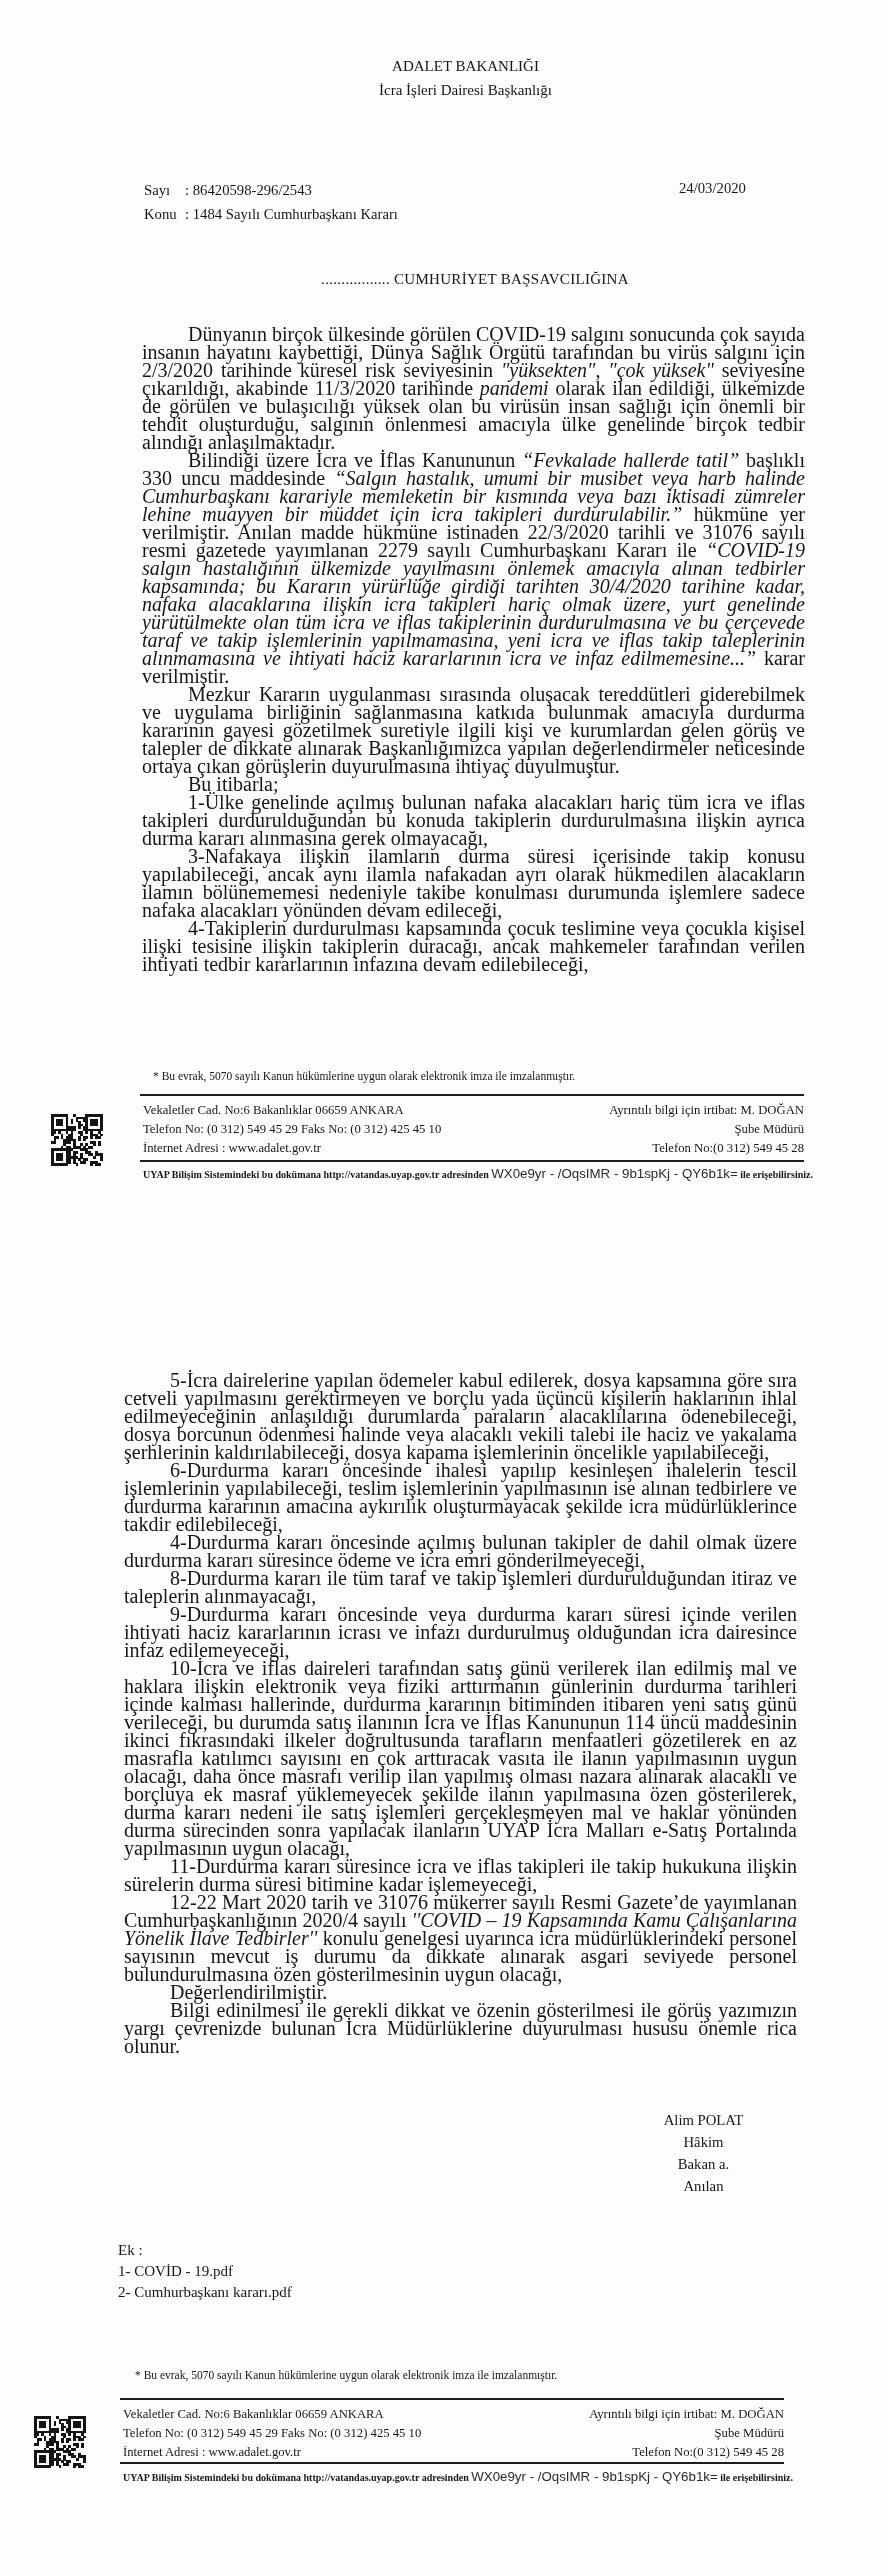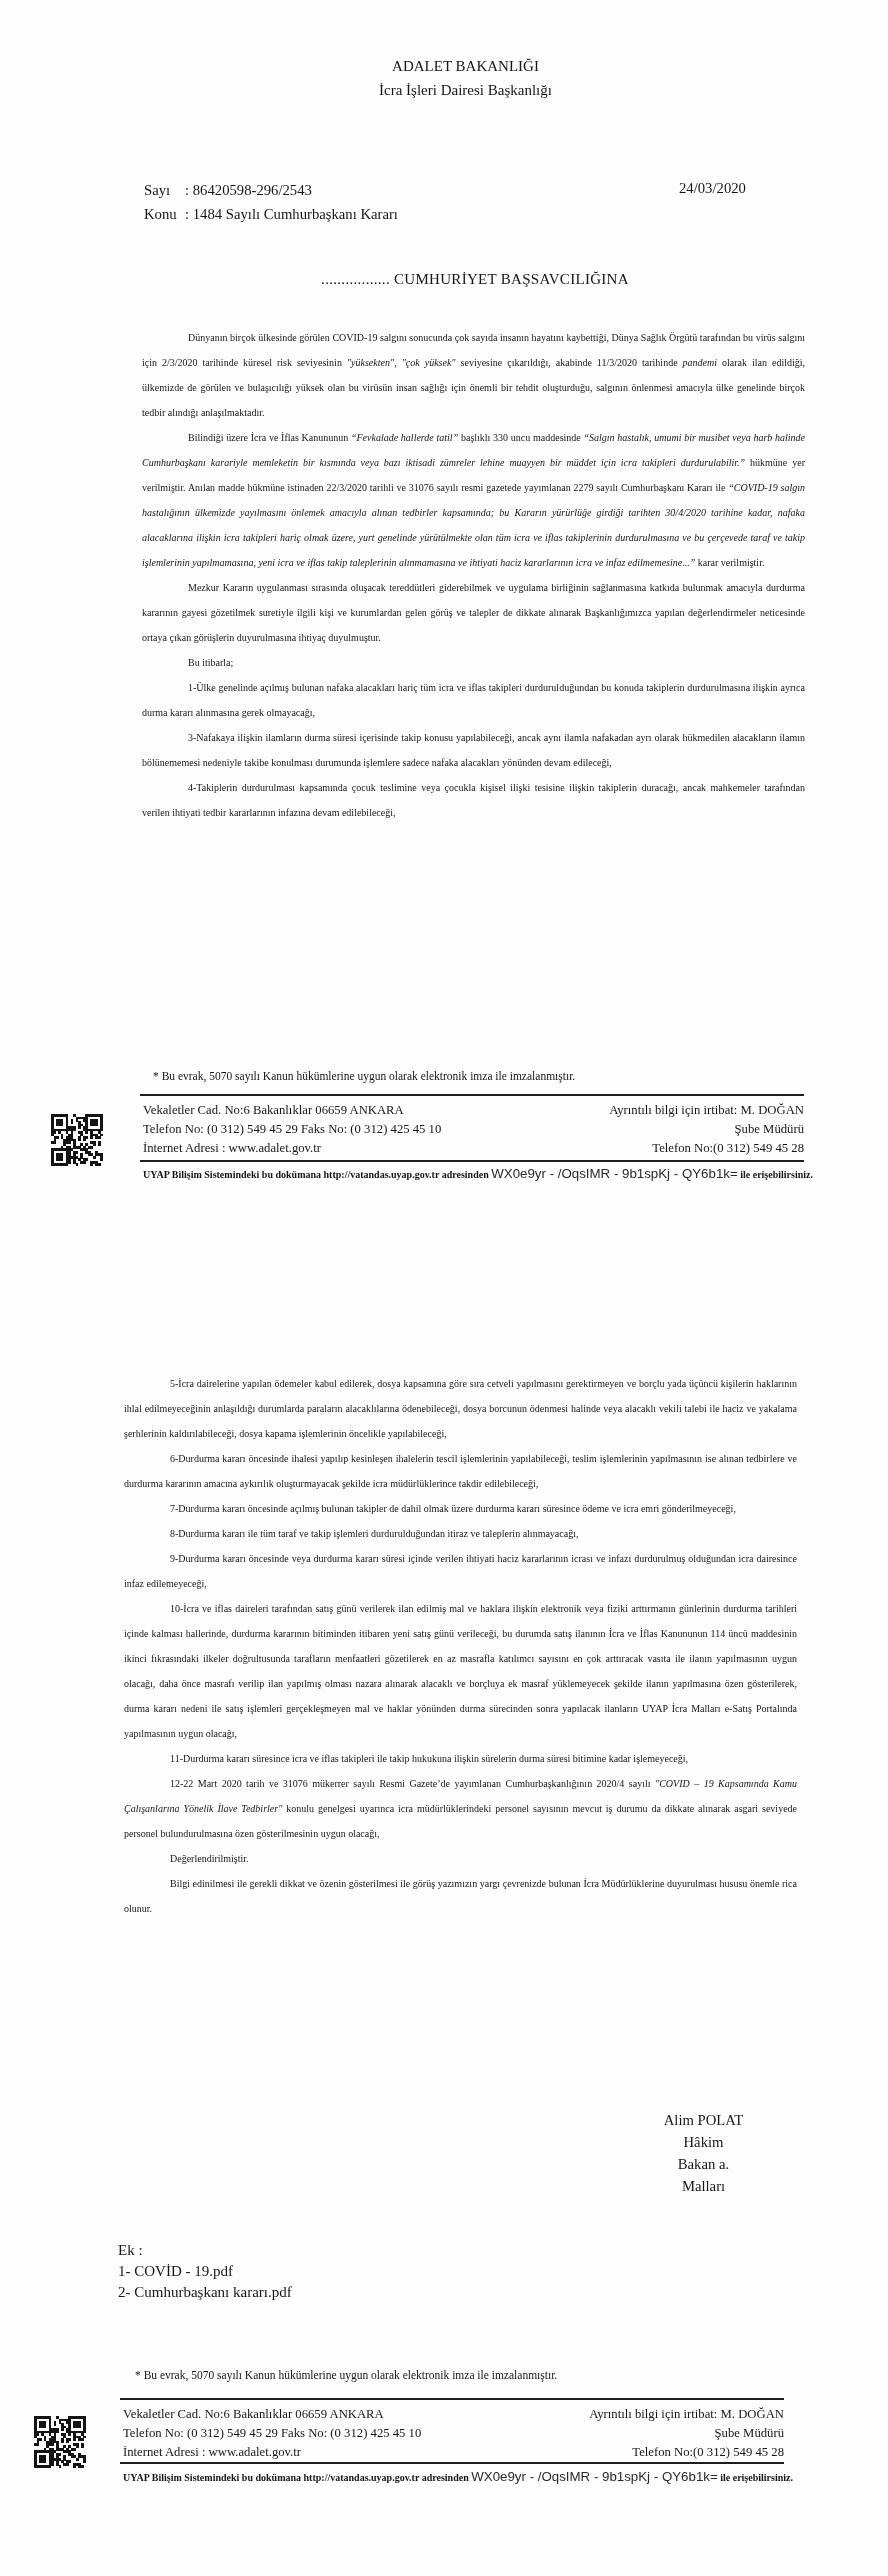--- a/index.html
+++ b/index.html
@@ -5,21 +5,21 @@
   html,body{margin:0;padding:0;}
   body{background:#fdfdfd;font-family:"Liberation Serif", serif;color:#161616;}
   #doc{position:relative;width:888px;height:2576px;background:#fdfdfd;overflow:hidden;}
   .header-block{position:absolute;top:54px;left:0;width:888px;text-align:center;padding-left:43px;box-sizing:border-box;font-size:15px;line-height:24px;}
   .meta-block{position:absolute;top:178px;left:144px;font-size:14.7px;line-height:24px;}
   .meta-row{white-space:nowrap;}
   .meta-label{display:inline-block;width:41px;}
   .doc-date{position:absolute;top:180px;left:679px;font-size:14.7px;}
   .addressee{position:absolute;top:271px;left:0;width:888px;text-align:center;padding-left:62px;box-sizing:border-box;font-size:15px;letter-spacing:0.3px;}
 
-  .body-block{position:absolute;font-size:10px;line-height:25px;text-align:justify;}
+  .body-block{position:absolute;font-size:20px;line-height:18px;text-align:justify;}
   #p1-body{top:325px;left:142px;width:663px;}
   #p2-body{top:1371px;left:124px;width:673px;}
   .body-para{margin:0;text-indent:46px;}
   .it{font-style:italic;}
 
   .footnote{position:absolute;font-size:11.5px;}
   .fn1{top:1070px;left:153px;}
   .fn2{top:2369px;left:135px;}
 
   .sig-block{position:absolute;top:2109px;left:620px;width:167px;text-align:center;font-size:14.7px;line-height:22px;}
@@ -309,35 +309,35 @@
   <div class="rule" style="top:1160px;left:140px;width:664px;height:1.8px;"></div>
   <div class="uyap-row" style="top:1166px;left:143px;">
     <span>UYAP Bilişim Sistemindeki bu dokümana http://vatandas.uyap.gov.tr adresinden</span>
     <span class="uyap-code">WX0e9yr - /OqsIMR - 9b1spKj - QY6b1k=</span>
     <span>ile erişebilirsiniz.</span>
   </div>
 
   <div id="p2-body" class="body-block">
       <p class="body-para"><span>5-İcra dairelerine yapılan ödemeler kabul edilerek, dosya kapsamına göre sıra cetveli yapılmasını gerektirmeyen ve borçlu yada üçüncü kişilerin haklarının ihlal edilmeyeceğinin anlaşıldığı durumlarda paraların alacaklılarına ödenebileceği, dosya borcunun ödenmesi halinde veya alacaklı vekili talebi ile haciz ve yakalama şerhlerinin kaldırılabileceği, dosya kapama işlemlerinin öncelikle yapılabileceği,</span></p>
       <p class="body-para"><span>6-Durdurma kararı öncesinde ihalesi yapılıp kesinleşen ihalelerin tescil işlemlerinin yapılabileceği, teslim işlemlerinin yapılmasının ise alınan tedbirlere ve durdurma kararının amacına aykırılık oluşturmayacak şekilde icra müdürlüklerince takdir edilebileceği,</span></p>
-      <p class="body-para"><span>7-Durdurma kararı öncesinde açılmış bulunan takipler de dahil olmak üzere durdurma kararı süresince ödeme ve icra emri gönderilmeyeceği,</span></p>
+      <p class="body-para"><span>4-Durdurma kararı öncesinde açılmış bulunan takipler de dahil olmak üzere durdurma kararı süresince ödeme ve icra emri gönderilmeyeceği,</span></p>
       <p class="body-para"><span>8-Durdurma kararı ile tüm taraf ve takip işlemleri durdurulduğundan itiraz ve taleplerin alınmayacağı,</span></p>
       <p class="body-para"><span>9-Durdurma kararı öncesinde veya durdurma kararı süresi içinde verilen ihtiyati haciz kararlarının icrası ve infazı durdurulmuş olduğundan icra dairesince infaz edilemeyeceği,</span></p>
       <p class="body-para"><span>10-İcra ve iflas daireleri tarafından satış günü verilerek ilan edilmiş mal ve haklara ilişkin elektronik veya fiziki arttırmanın günlerinin durdurma tarihleri içinde kalması hallerinde, durdurma kararının bitiminden itibaren yeni satış günü verileceği, bu durumda satış ilanının İcra ve İflas Kanununun 114 üncü maddesinin ikinci fıkrasındaki ilkeler doğrultusunda tarafların menfaatleri gözetilerek en az masrafla katılımcı sayısını en çok arttıracak vasıta ile ilanın yapılmasının uygun olacağı, daha önce masrafı verilip ilan yapılmış olması nazara alınarak alacaklı ve borçluya ek masraf yüklemeyecek şekilde ilanın yapılmasına özen gösterilerek, durma kararı nedeni ile satış işlemleri gerçekleşmeyen mal ve haklar yönünden durma sürecinden sonra yapılacak ilanların UYAP İcra Malları e-Satış Portalında yapılmasının uygun olacağı,</span></p>
       <p class="body-para"><span>11-Durdurma kararı süresince icra ve iflas takipleri ile takip hukukuna ilişkin sürelerin durma süresi bitimine kadar işlemeyeceği,</span></p>
       <p class="body-para"><span>12-22 Mart 2020 tarih ve 31076 mükerrer sayılı Resmi Gazete’de yayımlanan Cumhurbaşkanlığının 2020/4 sayılı </span><span class="it">''COVID – 19 Kapsamında Kamu Çalışanlarına Yönelik İlave Tedbirler''</span><span> konulu genelgesi uyarınca icra müdürlüklerindeki personel sayısının mevcut iş durumu da dikkate alınarak asgari seviyede personel bulundurulmasına özen gösterilmesinin uygun olacağı,</span></p>
       <p class="body-para"><span>Değerlendirilmiştir.</span></p>
       <p class="body-para"><span>Bilgi edinilmesi ile gerekli dikkat ve özenin gösterilmesi ile görüş yazımızın yargı çevrenizde bulunan İcra Müdürlüklerine duyurulması hususu önemle rica olunur.</span></p>
     </div>
 
   <div class="sig-block">
     <div>Alim POLAT</div>
     <div>Hâkim</div>
     <div>Bakan a.</div>
-    <div>Malları</div>
+    <div>Anılan</div>
   </div>
 
   <div class="ek-block">
     <div>Ek  :</div>
     <div>1- COVİD - 19.pdf</div>
     <div>2- Cumhurbaşkanı kararı.pdf</div>
   </div>
 
   <div class="footnote fn2">* Bu evrak, 5070 sayılı Kanun hükümlerine uygun olarak elektronik imza ile imzalanmıştır.</div>
 

